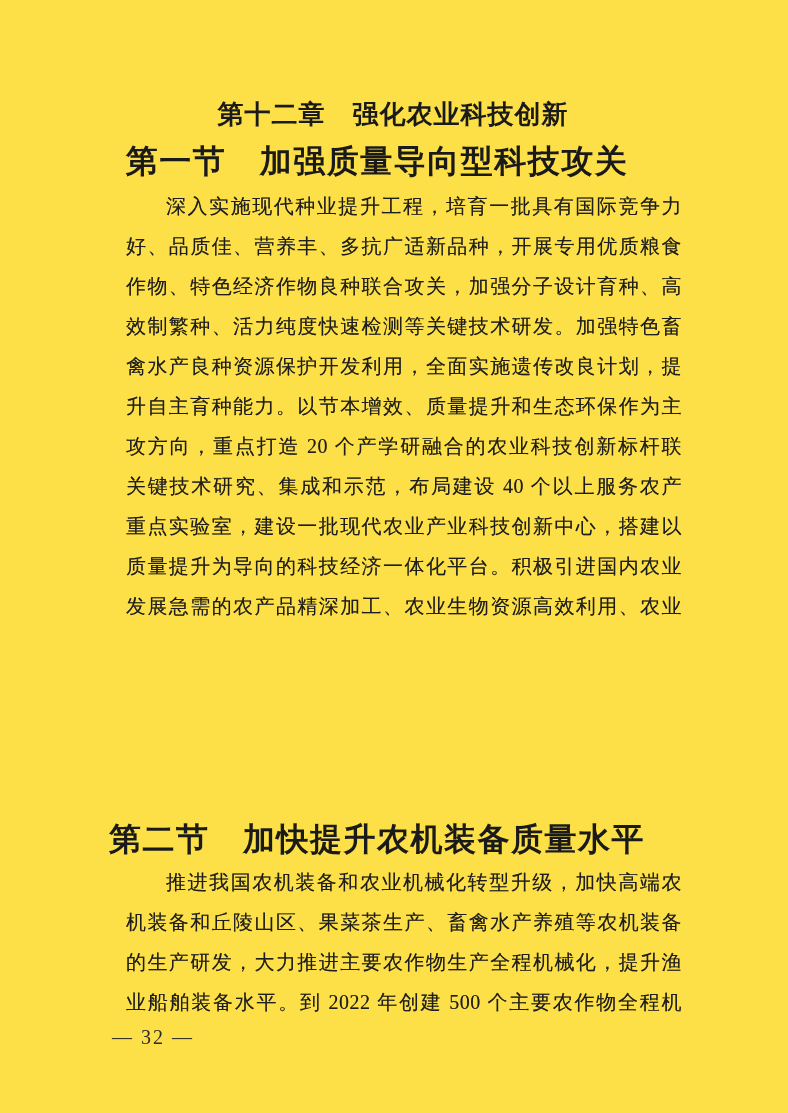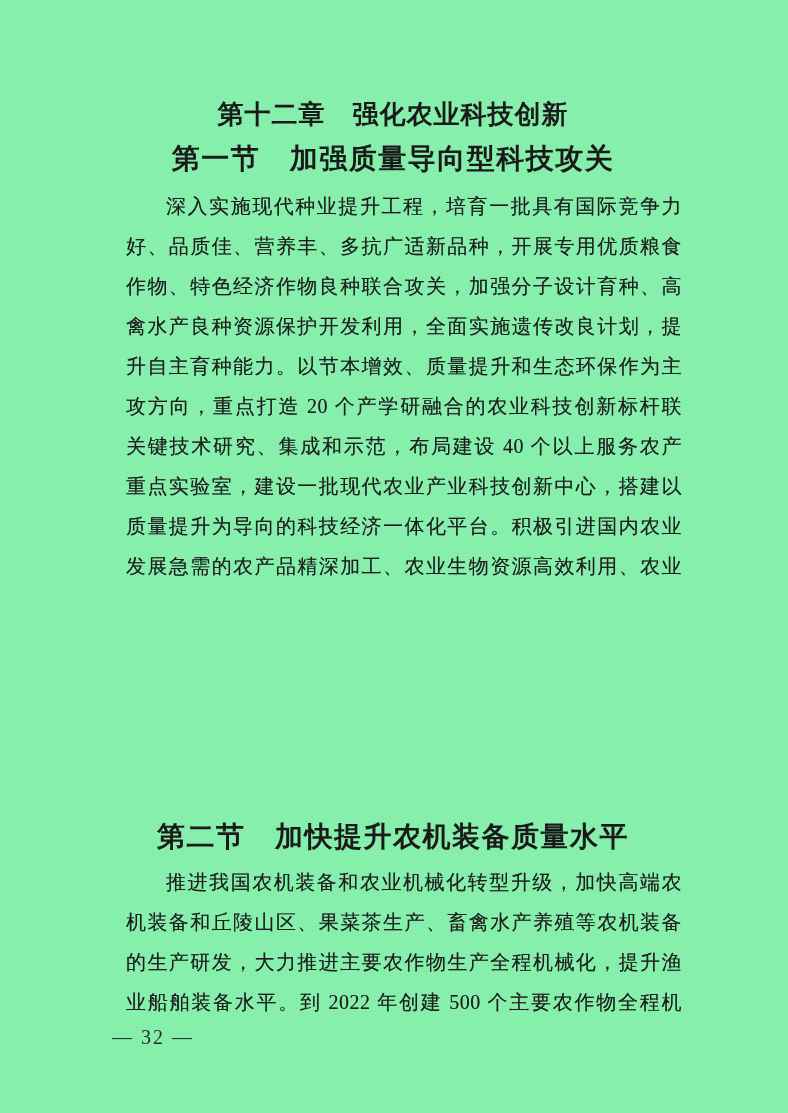--- a/index.html
+++ b/index.html
@@ -5,47 +5,47 @@
   html, body {
     margin: 0;
     padding: 0;
     background: #e8e8e8;
   }
   .page {
     position: relative;
     width: 788px;
     height: 1113px;
     margin: 0 auto;
-    background: #86efac;
+    background: #fde047;
     overflow: hidden;
     font-family: "Liberation Serif", "DejaVu Serif", serif;
     color: #1e1e1e;
   }
   .chapter-title {
     position: absolute;
     top: 97px;
     left: 115px;
     width: 556px;
     margin: 0;
     text-align: center;
     font-family: "Liberation Sans", "DejaVu Sans", sans-serif;
     font-size: 26px;
     font-weight: 700;
     letter-spacing: 1px;
     color: #1a1a1a;
     white-space: nowrap;
   }
   .section-heading {
     position: absolute;
-    left: 115px;
+    left: 99px;
     width: 556px;
     margin: 0;
     text-align: center;
     font-family: "Liberation Serif", "DejaVu Serif", serif;
-    font-size: 28px;
+    font-size: 32px;
     font-weight: 700;
     letter-spacing: 1.5px;
     color: #1a1a1a;
     white-space: nowrap;
   }
   .section-heading.s1 { top: 140px; }
   .section-heading.s2 { top: 818px; }
   .para {
     position: absolute;
     left: 126px;
@@ -85,20 +85,21 @@
 <div class="page">
 
   <h1 class="chapter-title">第十二章　强化农业科技创新</h1>
 
   <h2 class="section-heading s1">第一节　加强质量导向型科技攻关</h2>
 
   <div class="para p1">
       <div class="line">深入实施现代种业提升工程，培育一批具有国际竞争力</div>
       <div class="line">好、品质佳、营养丰、多抗广适新品种，开展专用优质粮食</div>
       <div class="line">作物、特色经济作物良种联合攻关，加强分子设计育种、高</div>
+      <div class="line">效制繁种、活力纯度快速检测等关键技术研发。加强特色畜</div>
       <div class="line">禽水产良种资源保护开发利用，全面实施遗传改良计划，提</div>
       <div class="line">升自主育种能力。以节本增效、质量提升和生态环保作为主</div>
       <div class="line">攻方向，重点打造 20 个产学研融合的农业科技创新标杆联</div>
       <div class="line">关键技术研究、集成和示范，布局建设 40 个以上服务农产</div>
       <div class="line">重点实验室，建设一批现代农业产业科技创新中心，搭建以</div>
       <div class="line">质量提升为导向的科技经济一体化平台。积极引进国内农业</div>
       <div class="line">发展急需的农产品精深加工、农业生物资源高效利用、农业</div>
     </div>
 
   <h2 class="section-heading s2">第二节　加快提升农机装备质量水平</h2>

